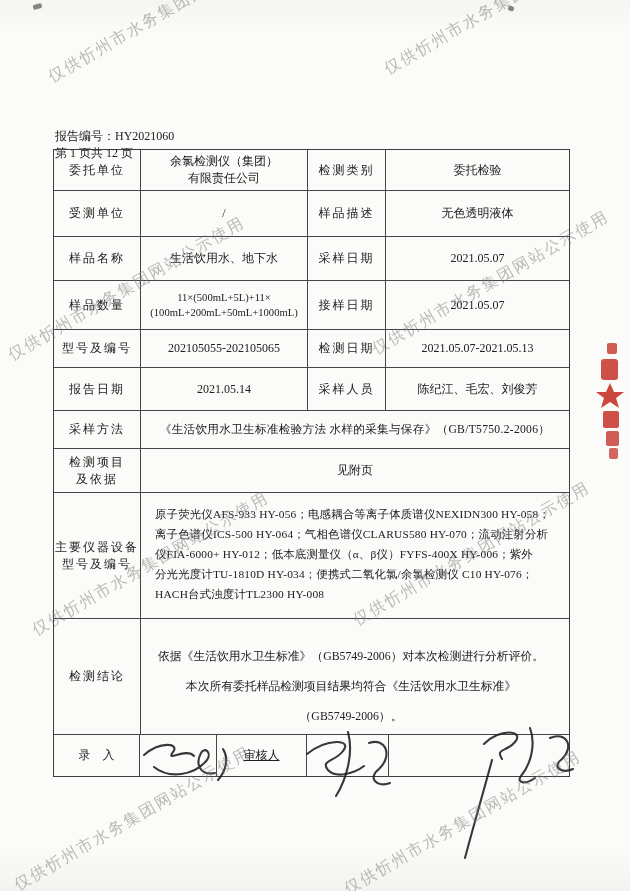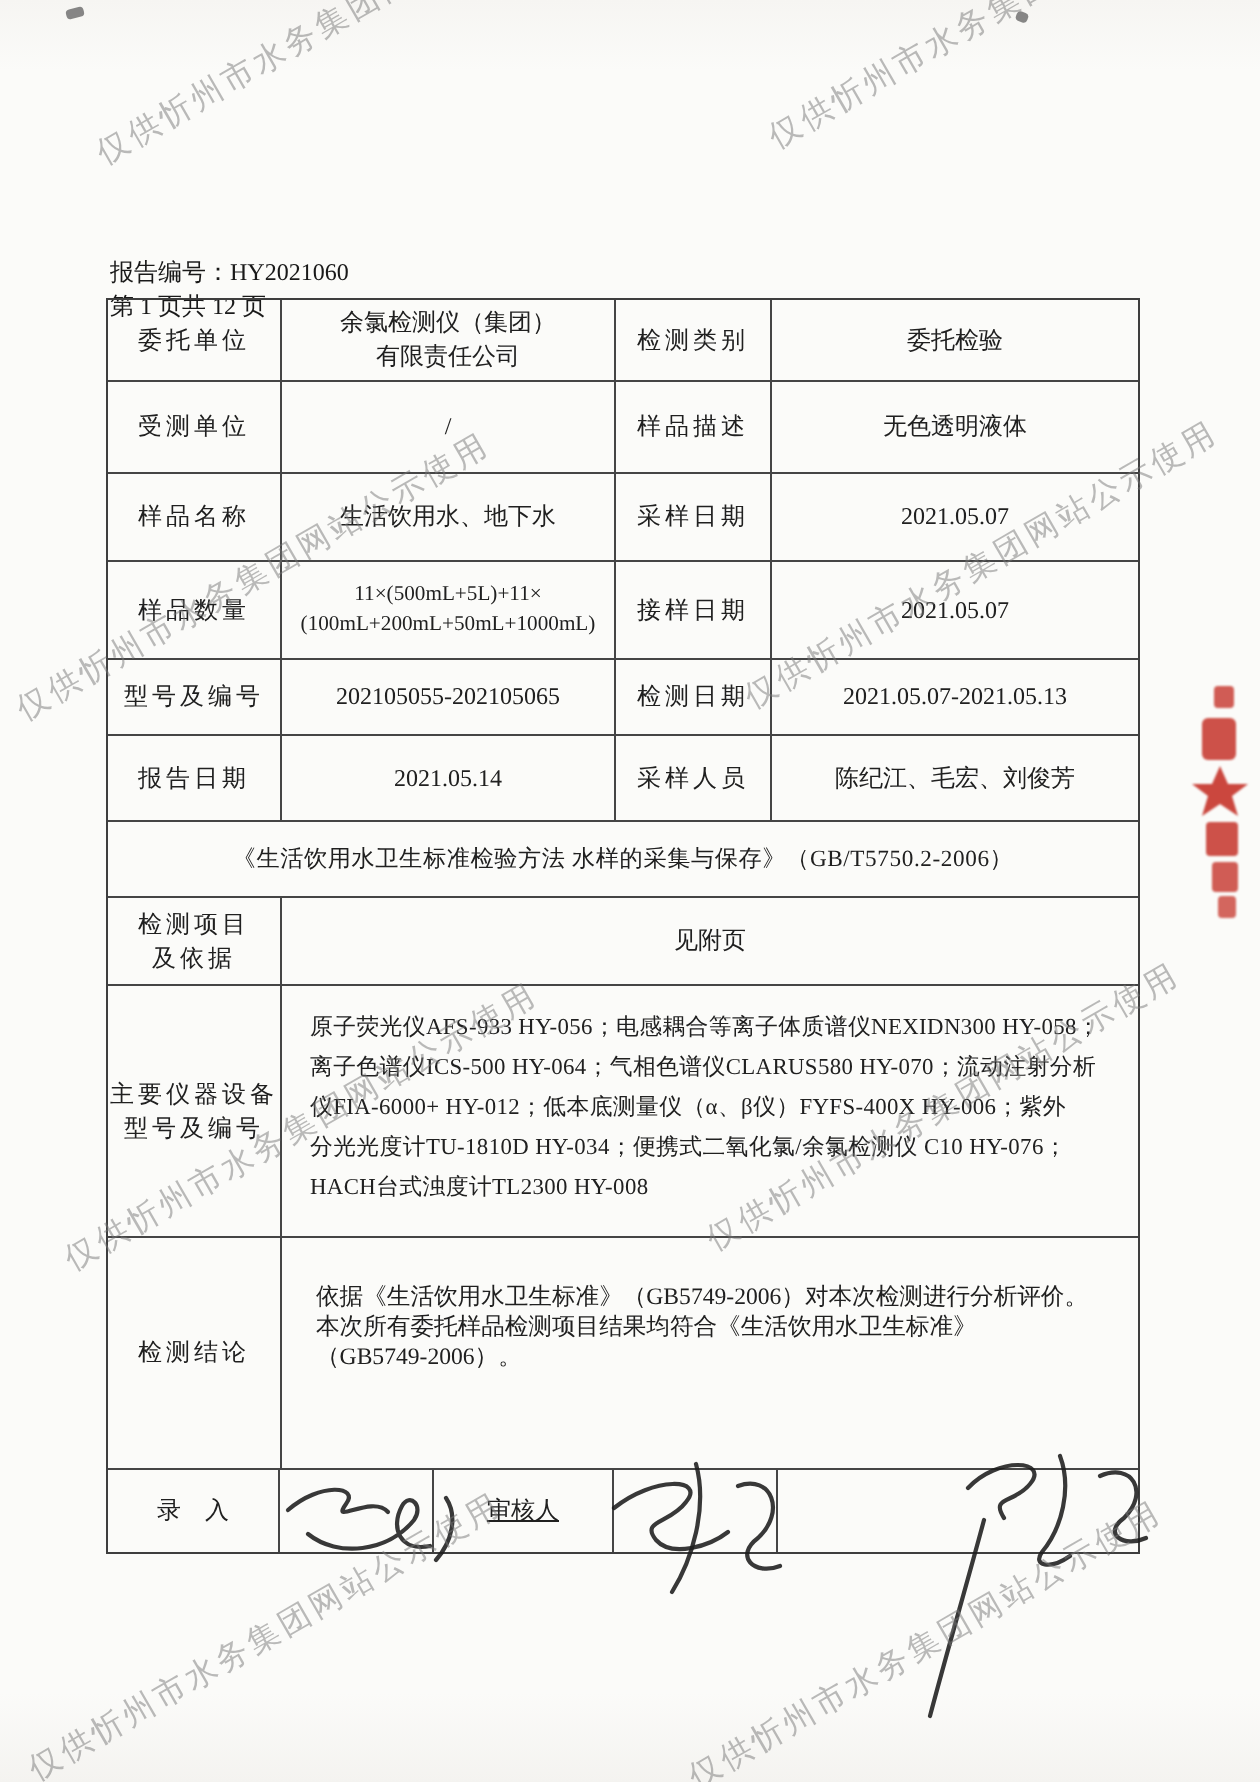--- a/index.html
+++ b/index.html
@@ -31,21 +31,21 @@
     font-size:12px;line-height:17px;white-space:pre-line;color:#202020;
   }
   .cell:last-child{border-right:none;}
   .c1{width:87px;letter-spacing:2px;}
   .c2{width:167px;}
   .c3{width:78px;letter-spacing:2px;}
   .c4{flex:1;}
   .span3{flex:1;}
   .left-top{align-items:flex-start;justify-content:flex-start;text-align:left;}
   .instr{padding:11px 12px 0 14px;font-size:11.4px;line-height:20px;letter-spacing:.2px;}
-  .concl{padding:22px 14px 0 17px;font-size:11.8px;line-height:15px;}
+  .concl{padding:22px 14px 0 17px;font-size:11.8px;line-height:30px;text-align:center;}
   .method{font-size:11.6px;letter-spacing:.3px;}
   .qty{font-size:10.6px;line-height:15px;}
   .sigrow .cell{font-size:12px;}
   .s1{width:86px;}.s2{width:77px;}.s3{width:90px;text-decoration:underline;}.s4{width:82px;}.s5{width:86px;}.s6{flex:1;}
   .wm{
     position:absolute;white-space:nowrap;z-index:6;pointer-events:none;
     font-family:"Liberation Sans","DejaVu Sans",sans-serif;
     font-size:16px;letter-spacing:2px;color:rgba(120,120,120,0.50);
     transform:rotate(-30deg);transform-origin:0 50%;
   }
@@ -118,20 +118,21 @@
     </div>
 
     <div class="row" style="height:43px">
       <div class="cell c1">报告日期</div>
       <div class="cell c2">2021.05.14</div>
       <div class="cell c3">采样人员</div>
       <div class="cell c4">陈纪江、毛宏、刘俊芳</div>
     </div>
 
     <div class="row" style="height:38px">
+      <div class="cell c1">采样方法</div>
       <div class="cell span3 method">《生活饮用水卫生标准检验方法 水样的采集与保存》（GB/T5750.2-2006）</div>
     </div>
 
     <div class="row" style="height:44px">
       <div class="cell c1">检测项目
 及依据</div>
       <div class="cell span3">见附页</div>
     </div>
 
     <div class="row" style="height:126px">

